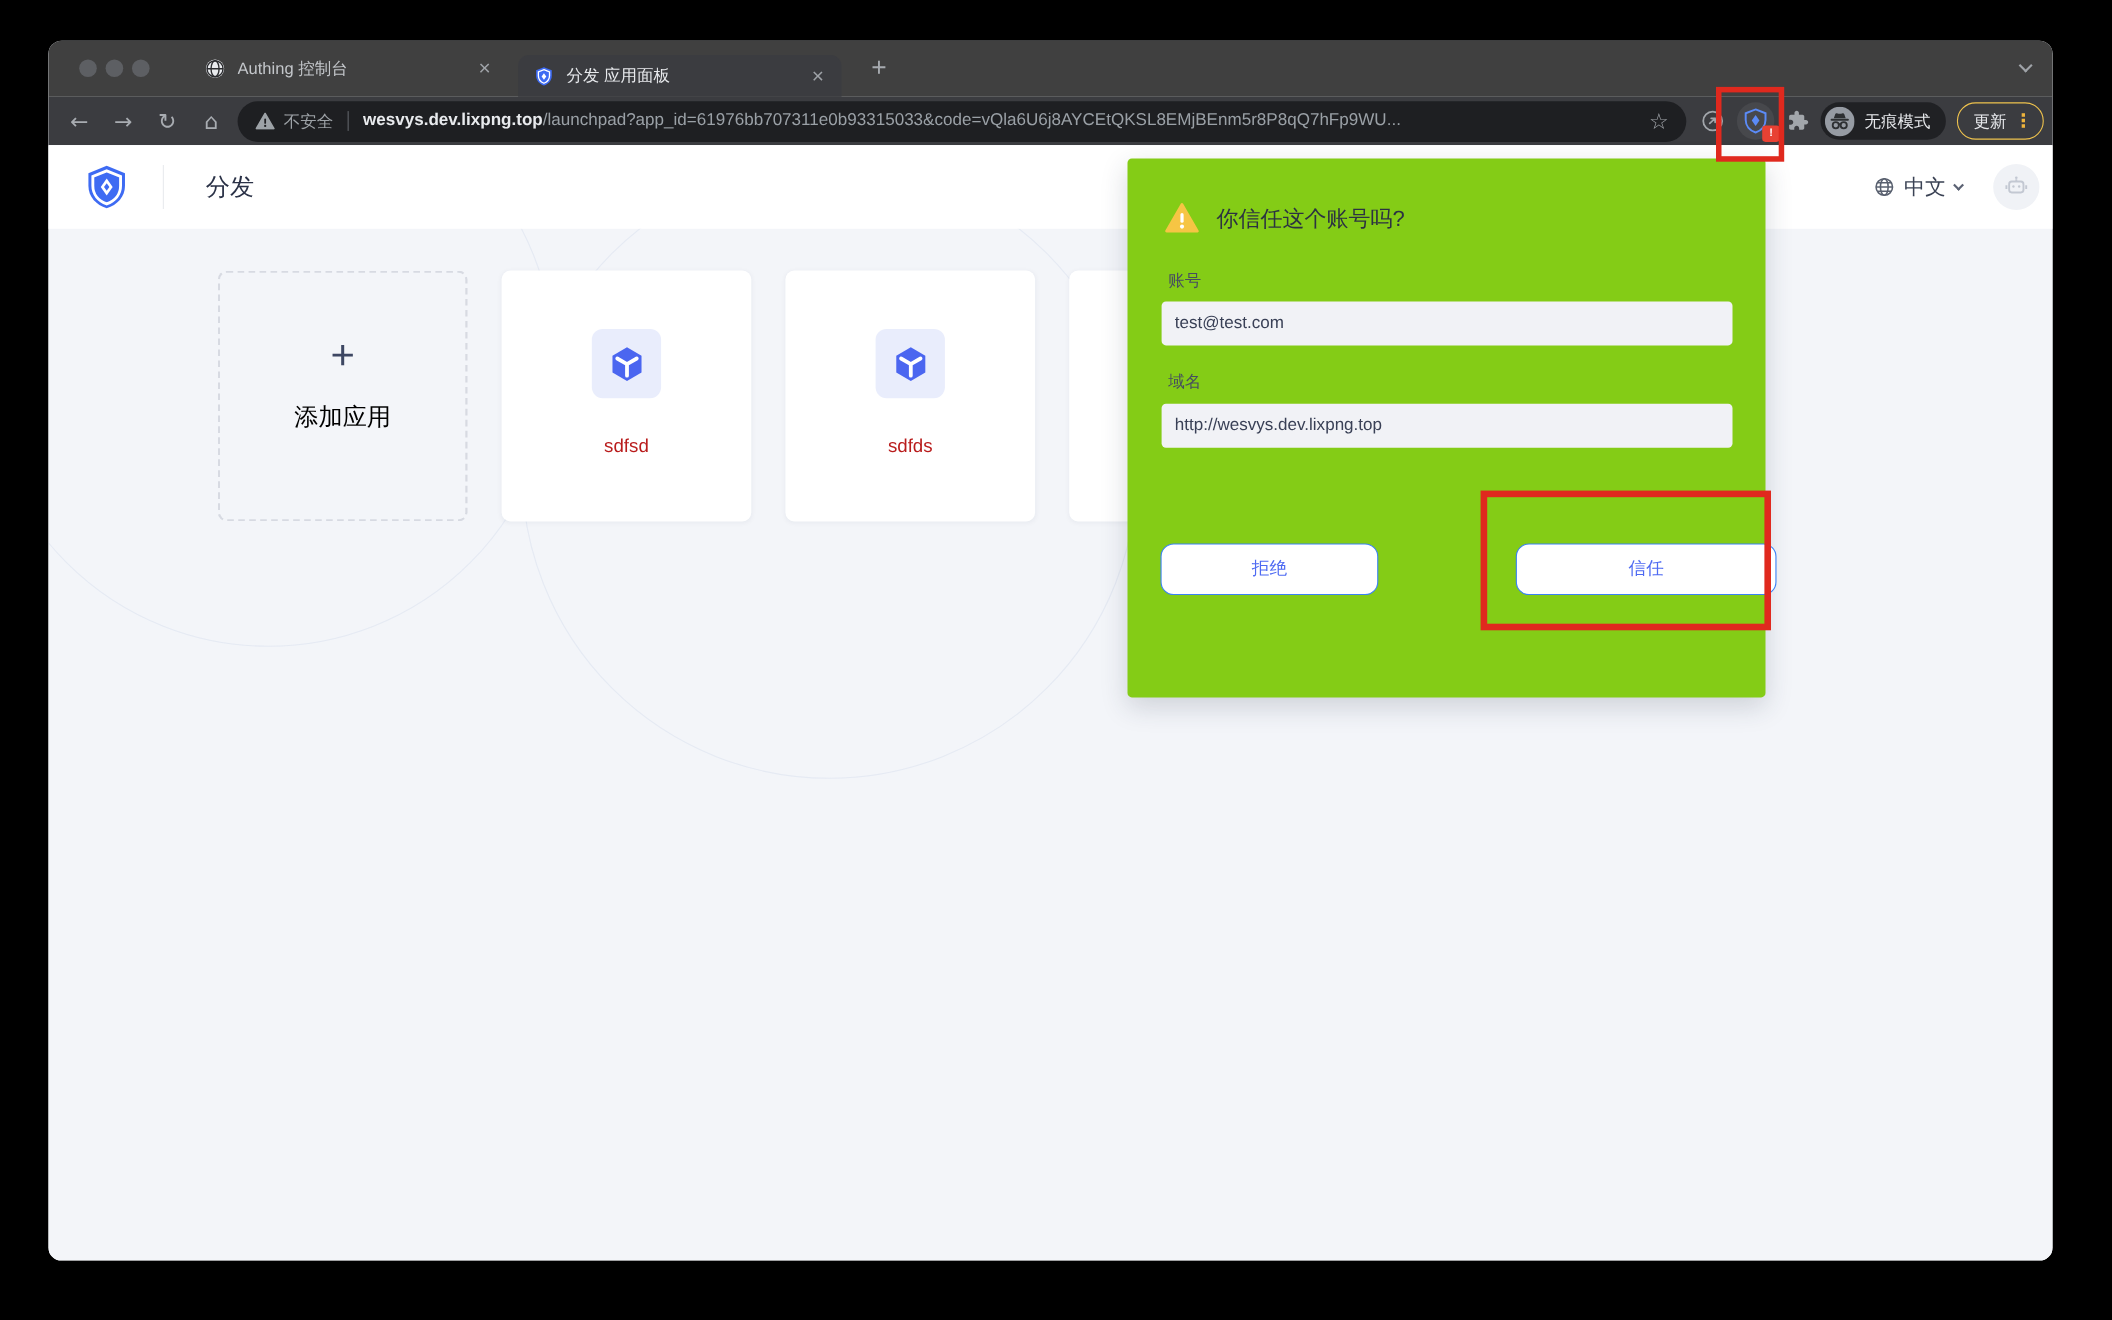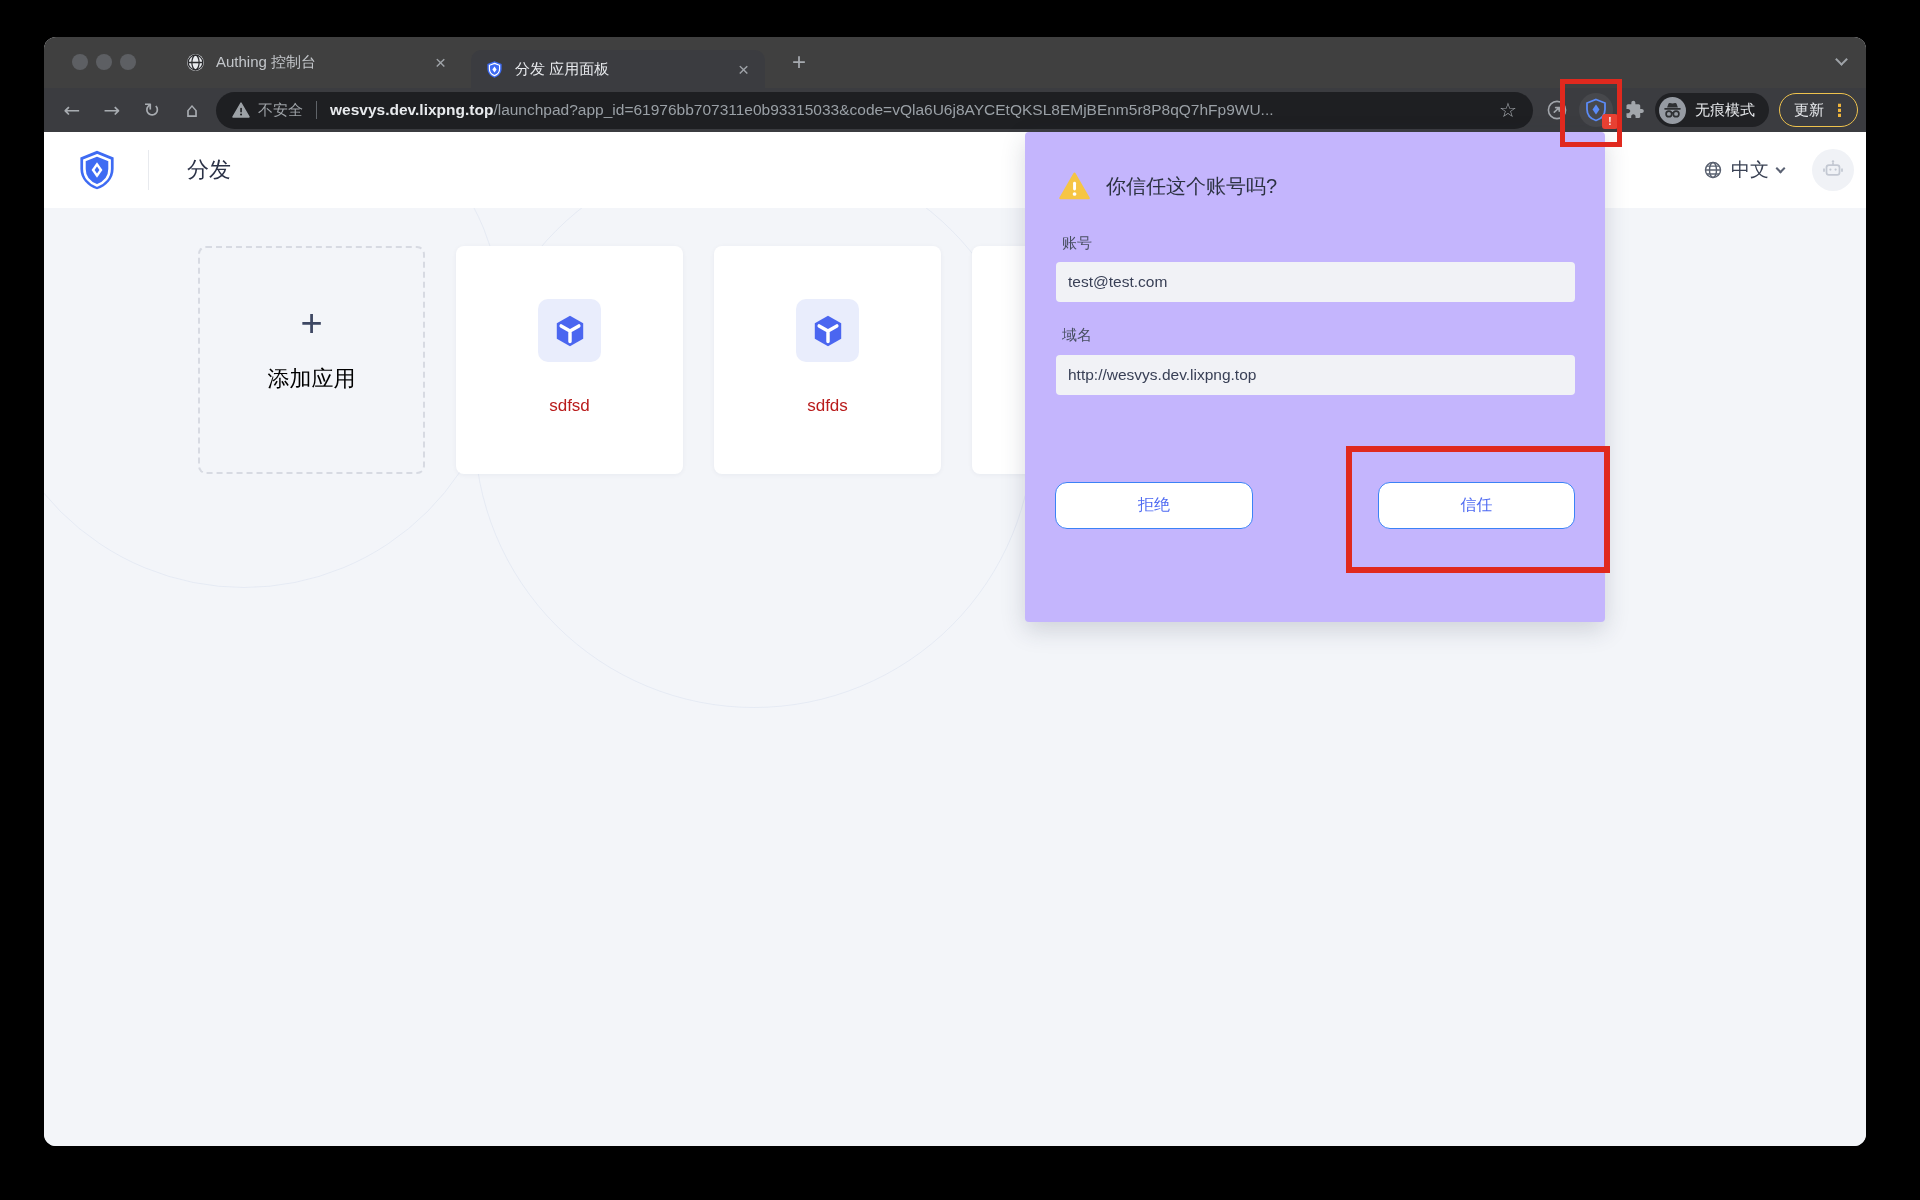--- a/index.html
+++ b/index.html
@@ -74,36 +74,36 @@
   .cards { position: absolute; left: 154px; top: 38px; display: flex; gap: 31px; }
   .card { width: 227px; height: 228px; border-radius: 8px; background: #fff; box-shadow: 0 1px 5px rgba(25,35,70,.05);
     display: flex; flex-direction: column; align-items: center; }
   .card.add { background: transparent; box-shadow: none; border: 2px dashed #d7dae2; justify-content: center; }
   .add-plus { font-size: 38px; font-weight: 300; color: #3d4763; line-height: 1; margin-top: -22px; }
   .add-label { font-size: 22px; color: #000000; margin-top: 22px; }
   .appicon { width: 63px; height: 63px; margin-top: 53px; border-radius: 10px; background: #e9edfc;
     display: flex; align-items: center; justify-content: center; }
   .app-label { font-size: 17px; color: #b91c1c; margin-top: 34px; }
   
-  .popup { position: absolute; left: 981px; top: 95px; width: 580px; height: 490px; background: #c4b5fd;
+  .popup { position: absolute; left: 981px; top: 107px; width: 580px; height: 490px; background: #84cc16;
     border-radius: 4px; box-shadow: 0 8px 24px rgba(40,50,70,.18); z-index: 20; }
   .p-title-row { position: absolute; left: 34px; top: 40px; display: flex; align-items: center; gap: 16px; }
   .p-title-row svg { width: 31px; height: 28px; }
   .p-title { font-size: 20px; color: #2c3242; font-weight: 500; }
   .p-label { position: absolute; left: 37px; font-size: 15px; color: #474e60; }
   .p-label.l1 { top: 102px; }
   .p-label.l2 { top: 194px; }
   .p-input { position: absolute; left: 31px; width: 519px; height: 40px; background: #f1f2f6; border: none;
     border-radius: 4px; padding-left: 12px; font-size: 15.5px; color: #394056; font-family: inherit; outline: none; }
   .p-input.i1 { top: 130px; }
   .p-input.i2 { top: 223px; }
   .p-btn { position: absolute; top: 350px; height: 47px; background: #fff; border: 1px solid #3b82f6;
     border-radius: 12px; color: #4e6af2; font-size: 16px; font-family: inherit; }
   .p-btn.reject { left: 30px; width: 198px; }
-  .p-btn.trust { left: 353px; width: 197px; }
+  .p-btn.trust { left: 353px; width: 237px; }
   
   .annot { position: absolute; z-index: 50; pointer-events: none; }
   .annot.a1 { left: 1516px; top: 42px; width: 62px; height: 68px; border: 5px solid #e0291e; }
   .annot.a2 { left: 1302px; top: 409px; width: 264px; height: 127px; border: 6px solid #e0291e; }
 </style>
 </head>
 <body>
 
 <div class="window">
 

